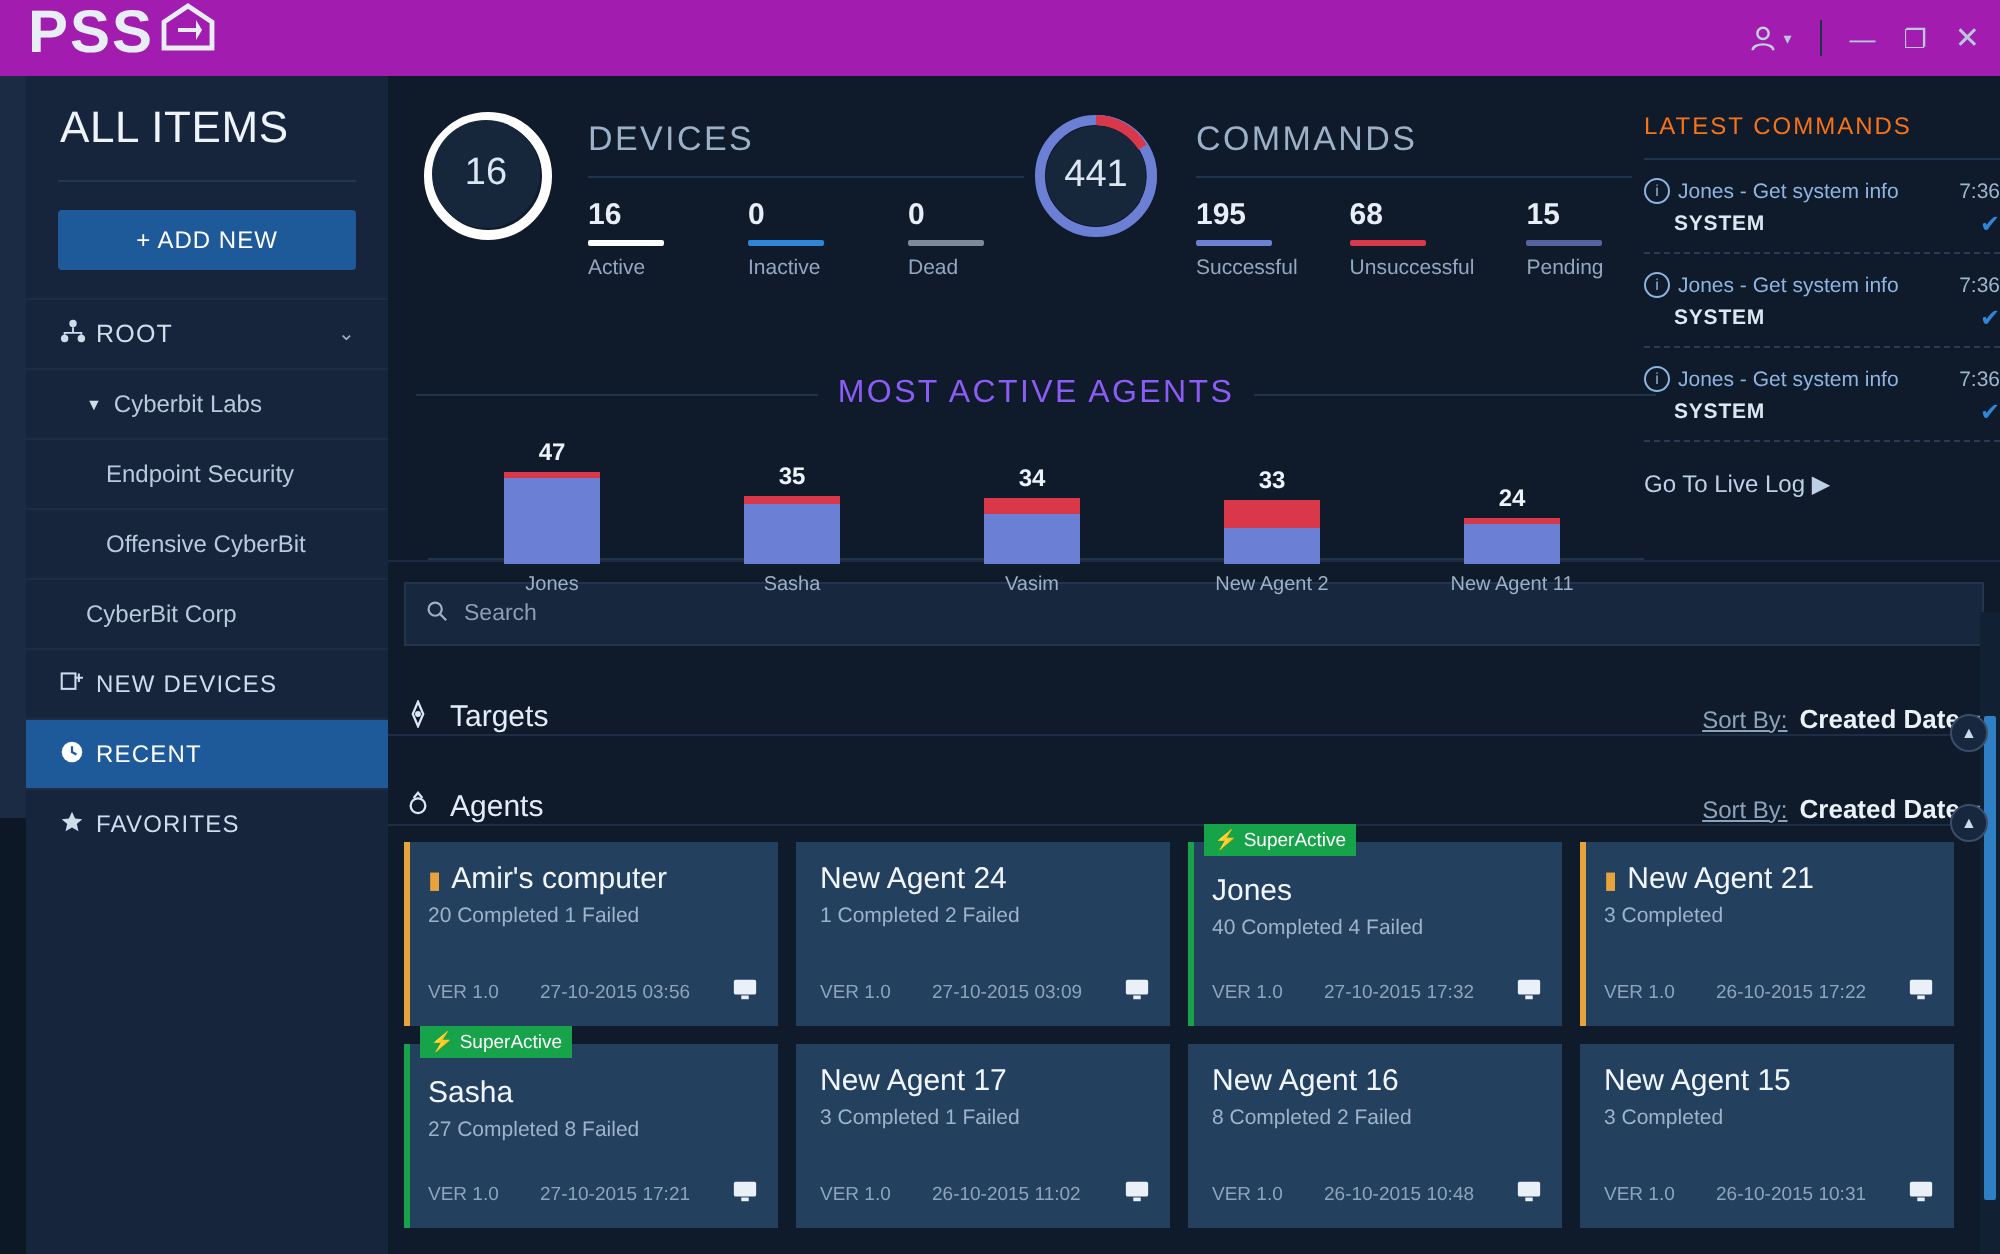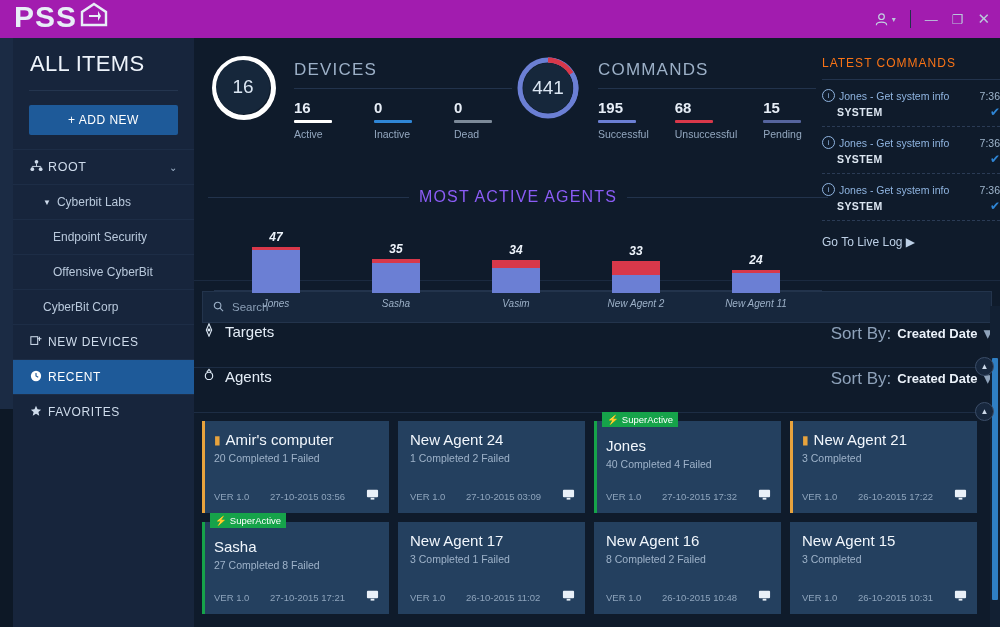--- a/index.html
+++ b/index.html
@@ -55,21 +55,21 @@
   .metric{display:inline-block;text-align:left;}
   .metric .num{font-size:15px;color:#e7eef7;font-weight:bold;}
   .metric .bar{height:3px;width:38px;margin:4px 0 5px 0;border-radius:1px;}
   .metric .lbl{font-size:10.5px;color:#93a7bf;}
 
   
   .maa{position:absolute;left:0;top:150px;width:620px;}
   .maa-head{display:flex;align-items:center;gap:10px;}
   .maa-head .line{flex:1;height:1px;background:#22334c;}
   .maa-head .t{font-size:16px;color:#8b5cf6;letter-spacing:1.2px;}
-  .bars{position:relative;height:80px;margin-top:23px;font-style:italic;}
+  .bars{position:relative;height:80px;margin-top:12px;}
   .baseline{position:absolute;left:6px;right:6px;bottom:18px;height:1px;background:#22334c;}
   .barcol{position:absolute;bottom:0;width:100px;text-align:center;}
   .barval{font-size:12px;font-weight:bold;color:#edf3fa;}
   .barstack{width:48px;margin:3px auto 0 auto;display:flex;flex-direction:column;justify-content:flex-end;}
   .barseg.red{background:#d8384a;}
   .barseg.blue{background:#6b7fd4;}
   .barlbl{font-size:10px;color:#9cb0c7;margin-top:5px;}
 
   
   .latest{position:absolute;left:628px;top:0;width:178px;}
@@ -85,25 +85,25 @@
   .info-ic{width:11px;height:11px;border:1px solid #8fb4e0;border-radius:50%;display:inline-flex;align-items:center;justify-content:center;font-size:8px;margin-right:4px;color:#8fb4e0;flex:none;}
   .golive{text-align:left;font-size:12px;color:#bdd0e6;margin-top:14px;cursor:pointer;}
 
   
   .searchbar{height:30px;background:#17273d;border:1px solid #23344c;display:flex;align-items:center;padding-left:10px;margin:10px 8px 0 8px;}
   .searchbar .mag{font-size:11px;color:#9cb0c7;margin-right:6px;}
   .searchbar input{background:transparent;border:none;outline:none;color:#c4d3e4;font-size:11.5px;font-family:"Liberation Sans",sans-serif;width:90%;}
   .searchbar input::placeholder{color:#8b9fb6;}
 
   
-  .listsec{position:relative;height:44px;display:flex;align-items:flex-start;padding:0 8px;border-bottom:1px solid #1d2d44;}
+  .listsec{position:relative;height:44px;display:flex;align-items:flex-end;padding:0 8px;border-bottom:1px solid #1d2d44;}
   .listsec .ic{font-size:14px;color:#dbe7f3;margin-right:9px;}
   .listsec .nm{font-size:15px;color:#e4edf7;}
   .listsec .sortwrap{margin-left:auto;display:flex;align-items:center;gap:6px;}
-  .listsec .sortlbl{font-size:17px;color:#8ea2ba;}
+  .listsec .sortlbl{font-size:12px;color:#8ea2ba;text-decoration:underline;}
   .listsec .sortval{font-size:13px;color:#eaf1f9;font-weight:bold;}
   .collapse{position:absolute;right:6px;bottom:-9px;width:17px;height:17px;border-radius:50%;border:1px solid #3b4d68;background:#17273d;color:#cddaea;font-size:8px;display:flex;align-items:center;justify-content:center;z-index:3;}
 
   
   .cards{position:relative;padding:8px 8px 0 8px;display:flex;flex-wrap:wrap;gap:9px;}
   .card{width:187px;height:92px;background:#24405f;position:relative;box-sizing:border-box;padding:10px 10px 0 12px;}
   .card .accent{position:absolute;left:0;top:0;bottom:0;width:3px;}
   .card .badge{display:inline-flex;align-items:center;gap:3px;background:#16a34a;color:#fff;font-size:9.5px;padding:2px 5px;position:absolute;left:8px;top:-9px;}
   .card .title{font-size:15px;color:#f1f6fc;display:flex;align-items:center;gap:5px;white-space:nowrap;}
   .card .bm{color:#e8a33d;font-size:12px;}

